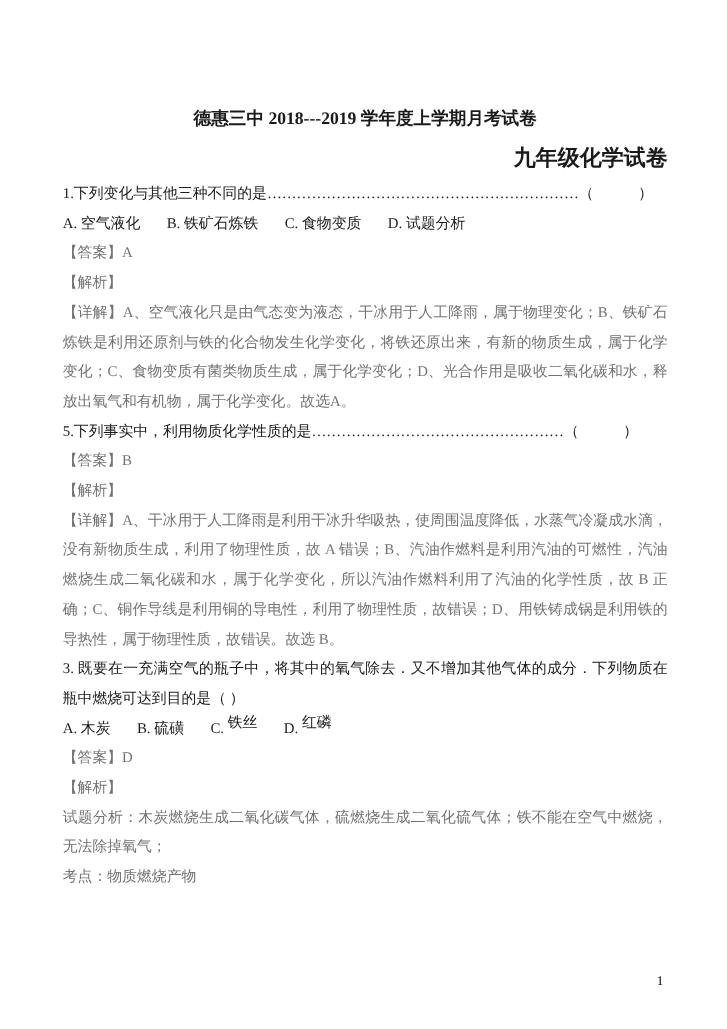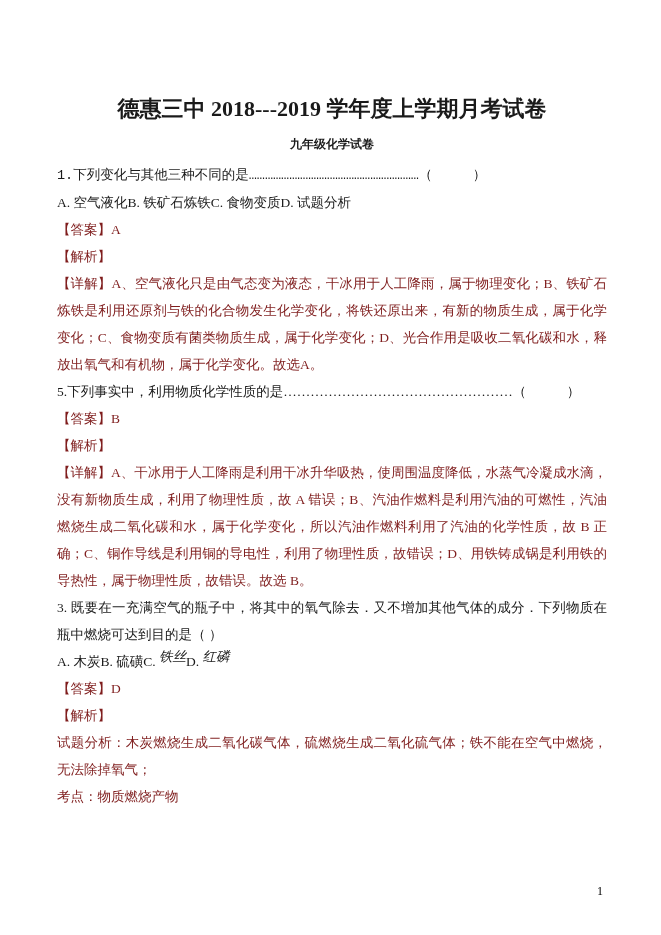--- a/index.html
+++ b/index.html
@@ -17,61 +17,61 @@
     overflow: hidden;
   }
   .content {
     position: absolute;
     left: 57px;
     top: 96px;
     width: 550px;
   }
   .exam-title {
     text-align: center;
-    font-size: 22px;
+    font-size: 16px;
     font-weight: bold;
     line-height: 26px;
     margin: 0;
   }
   .exam-subtitle {
-    text-align: center;
-    font-size: 12px;
+    text-align: right;
+    font-size: 20px;
     font-weight: bold;
     line-height: 24px;
     margin: 10px 0 0 0;
   }
   .section-heading {
     font-size: 14px;
     font-weight: bold;
     line-height: 24px;
     margin: 14px 0 0 0;
   }
   .para {
     font-size: 13.5px;
     line-height: 27px;
     margin: 0;
     text-align: justify;
   }
-  .first-question { margin-top: 6px; font-family: Liberation Mono, monospace; }
-  .red { color: #7f1d1d; }
+  .first-question { margin-top: 6px; }
+  .red { color: #737373; }
   .leader {
     letter-spacing: 0px;
     white-space: nowrap;
   }
   .options-row {
     display: flex;
     flex-wrap: wrap;
+    column-gap: 24px;
     font-size: 13.5px;
     line-height: 27px;
   }
   .raised {
     position: relative;
     top: -5px;
     display: inline-block;
-    font-style: italic;
   }
   .page-number {
     position: absolute;
     right: 58px;
     bottom: 36px;
     font-size: 12px;
     font-family: "Liberation Serif", "DejaVu Serif", serif;
     color: #000000;
   }
 </style>

